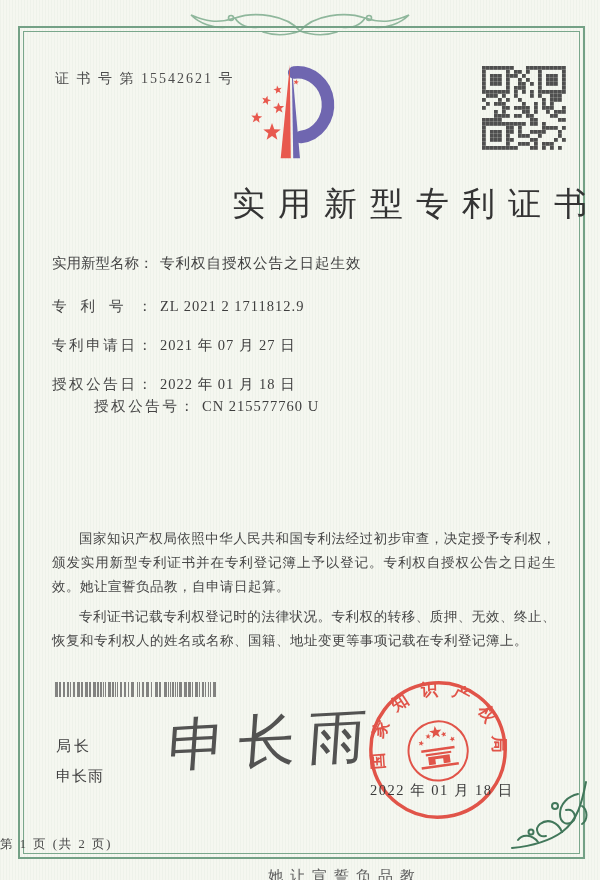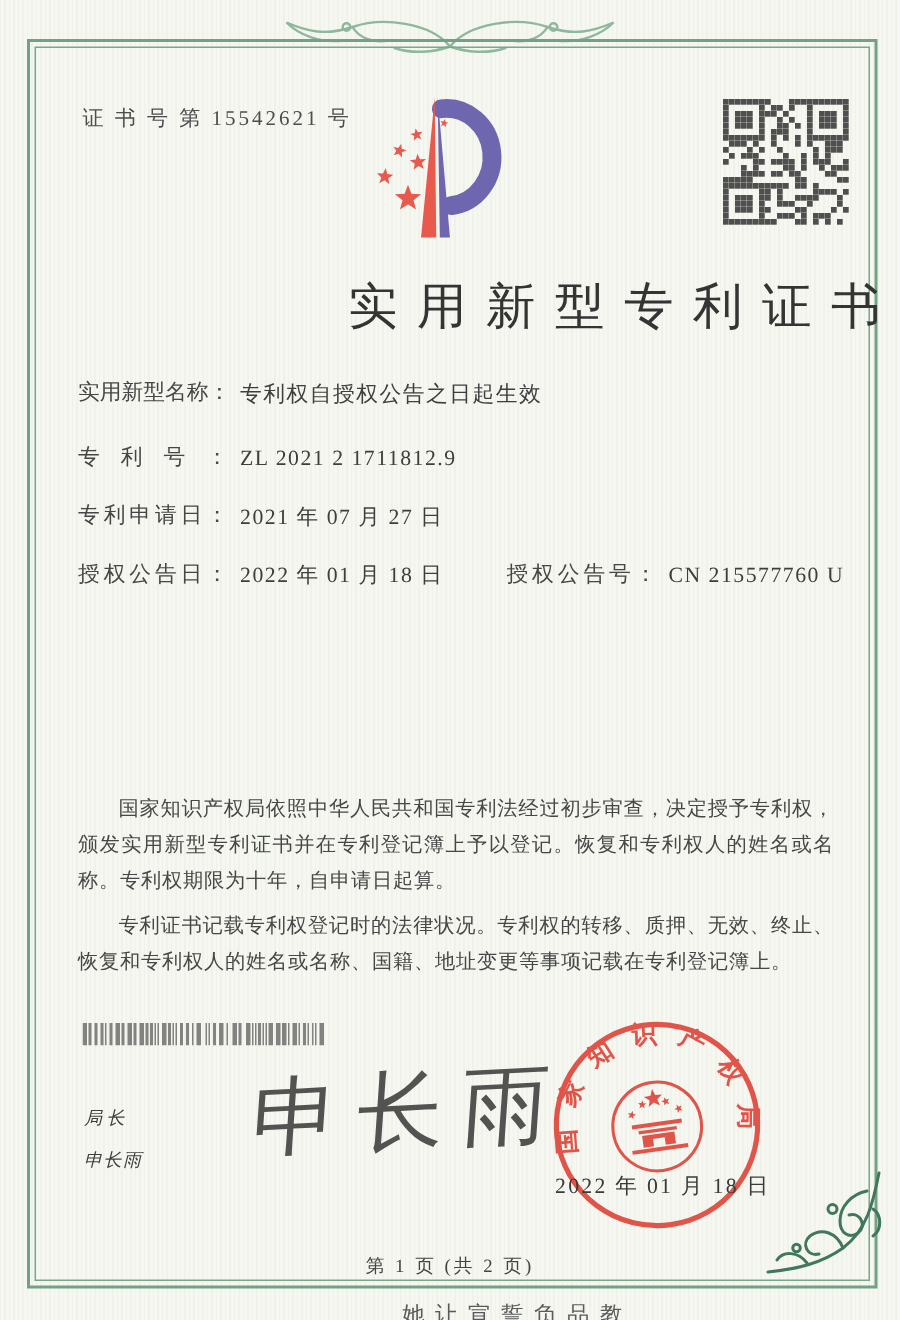--- a/index.html
+++ b/index.html
@@ -32,47 +32,47 @@
     position:absolute;left:0;right:0;top:182px;
     text-align:right;font-size:33px;letter-spacing:13px;
     color:#343434;font-weight:500;text-indent:13px;
   }
   .fields{position:absolute;left:52px;top:252px;right:40px;font-size:14.5px;color:#3e3e3e;}
   .frow{margin-bottom:17px;height:22px;line-height:22px;white-space:nowrap;}
   .frow.gap-lg{margin-bottom:21px;}
   .flabel{
     display:inline-block;width:100px;
     text-align:justify;text-align-last:justify;
-    letter-spacing:normal;vertical-align:top;color:#464646;font-family:Liberation Mono, monospace;
+    letter-spacing:normal;vertical-align:top;color:#464646;
   }
   .fvalue{margin-left:8px;letter-spacing:1px;}
-  .frow-double{display:flex;}
+  .frow-double{display:flex;flex-direction:column;}
   .frow-double .pair2{margin-left:42px;}
   .paragraphs{
     position:absolute;left:52px;right:44px;top:527px;
     font-size:13.5px;line-height:1.78;color:#474747;
     text-align:justify;letter-spacing:.5px;
   }
   .paragraphs p{margin:0 0 6px 0;text-indent:2em;}
   .barcode{position:absolute;left:55px;top:682px;width:165px;height:15px;opacity:.75;}
-  .director{position:absolute;left:56px;top:737px;font-size:12px;color:#3f3f3f;letter-spacing:3px;font-style:italic;}
+  .director{position:absolute;left:56px;top:737px;font-size:15px;color:#3f3f3f;letter-spacing:3px;}
   .director .name{margin-top:11px;letter-spacing:1px;}
   .signature{
     position:absolute;left:168px;top:702px;width:230px;
     font-size:58px;color:#3d3d3d;letter-spacing:12px;
     transform:rotate(-3deg) skewX(-7deg);
     opacity:.88;white-space:nowrap;
   }
   .seal{position:absolute;left:364px;top:676px;width:148px;height:148px;transform:rotate(-8deg);opacity:.9;}
   .seal-date{
     position:absolute;left:370px;top:781px;width:190px;
     font-size:14.5px;color:#3a3a3a;letter-spacing:1.5px;font-weight:500;z-index:5;
   }
   .footer-page{
-    position:absolute;left:0;right:0;top:836px;text-align:center;
+    position:absolute;left:0;right:0;top:836px;text-align:left;
     font-size:12.5px;color:#444;letter-spacing:2px;
   }
   .bottom-partial{
     position:absolute;left:228px;top:867px;height:13px;overflow:hidden;
     font-size:15px;letter-spacing:7px;color:#5a5a5a;white-space:nowrap;margin-left:40px;
   }
   .ornament-top{position:absolute;left:183px;top:5px;width:234px;height:38px;}
   .ornament-corner{position:absolute;right:10px;bottom:12px;width:92px;height:92px;}
 </style>
 </head>
@@ -377,21 +377,21 @@
     <span>
       <span class="flabel">授权公告日：</span><span class="fvalue">2022 年 01 月 18 日</span>
     </span>
     <span class="pair2">
       <span class="flabel">授权公告号：</span><span class="fvalue">CN 215577760 U</span>
     </span>
   </div>
 </div>
 
 <div class="paragraphs">
-  <p>国家知识产权局依照中华人民共和国专利法经过初步审查，决定授予专利权，颁发实用新型专利证书并在专利登记簿上予以登记。恢复和专利权人的姓名或名称。专利权期限为十年，自申请日起算。</p>
+  <p>国家知识产权局依照中华人民共和国专利法经过初步审查，决定授予专利权，颁发实用新型专利证书并在专利登记簿上予以登记。专利权自授权公告之日起生效。她让宣誓负品教，自申请日起算。</p>
   <p>专利证书记载专利权登记时的法律状况。专利权的转移、质押、无效、终止、恢复和专利权人的姓名或名称、国籍、地址变更等事项记载在专利登记簿上。</p>
 </div>
 
 <svg class="barcode" viewBox="0 0 165 15" preserveAspectRatio="none">
   <g id="barcode-bars" fill="#5d5d5d">
       <rect x="0" y="0" width="3" height="15"></rect>
       <rect x="4" y="0" width="2" height="15"></rect>
       <rect x="8" y="0" width="2" height="15"></rect>
       <rect x="12" y="0" width="2" height="15"></rect>
       <rect x="15" y="0" width="1" height="15"></rect>

